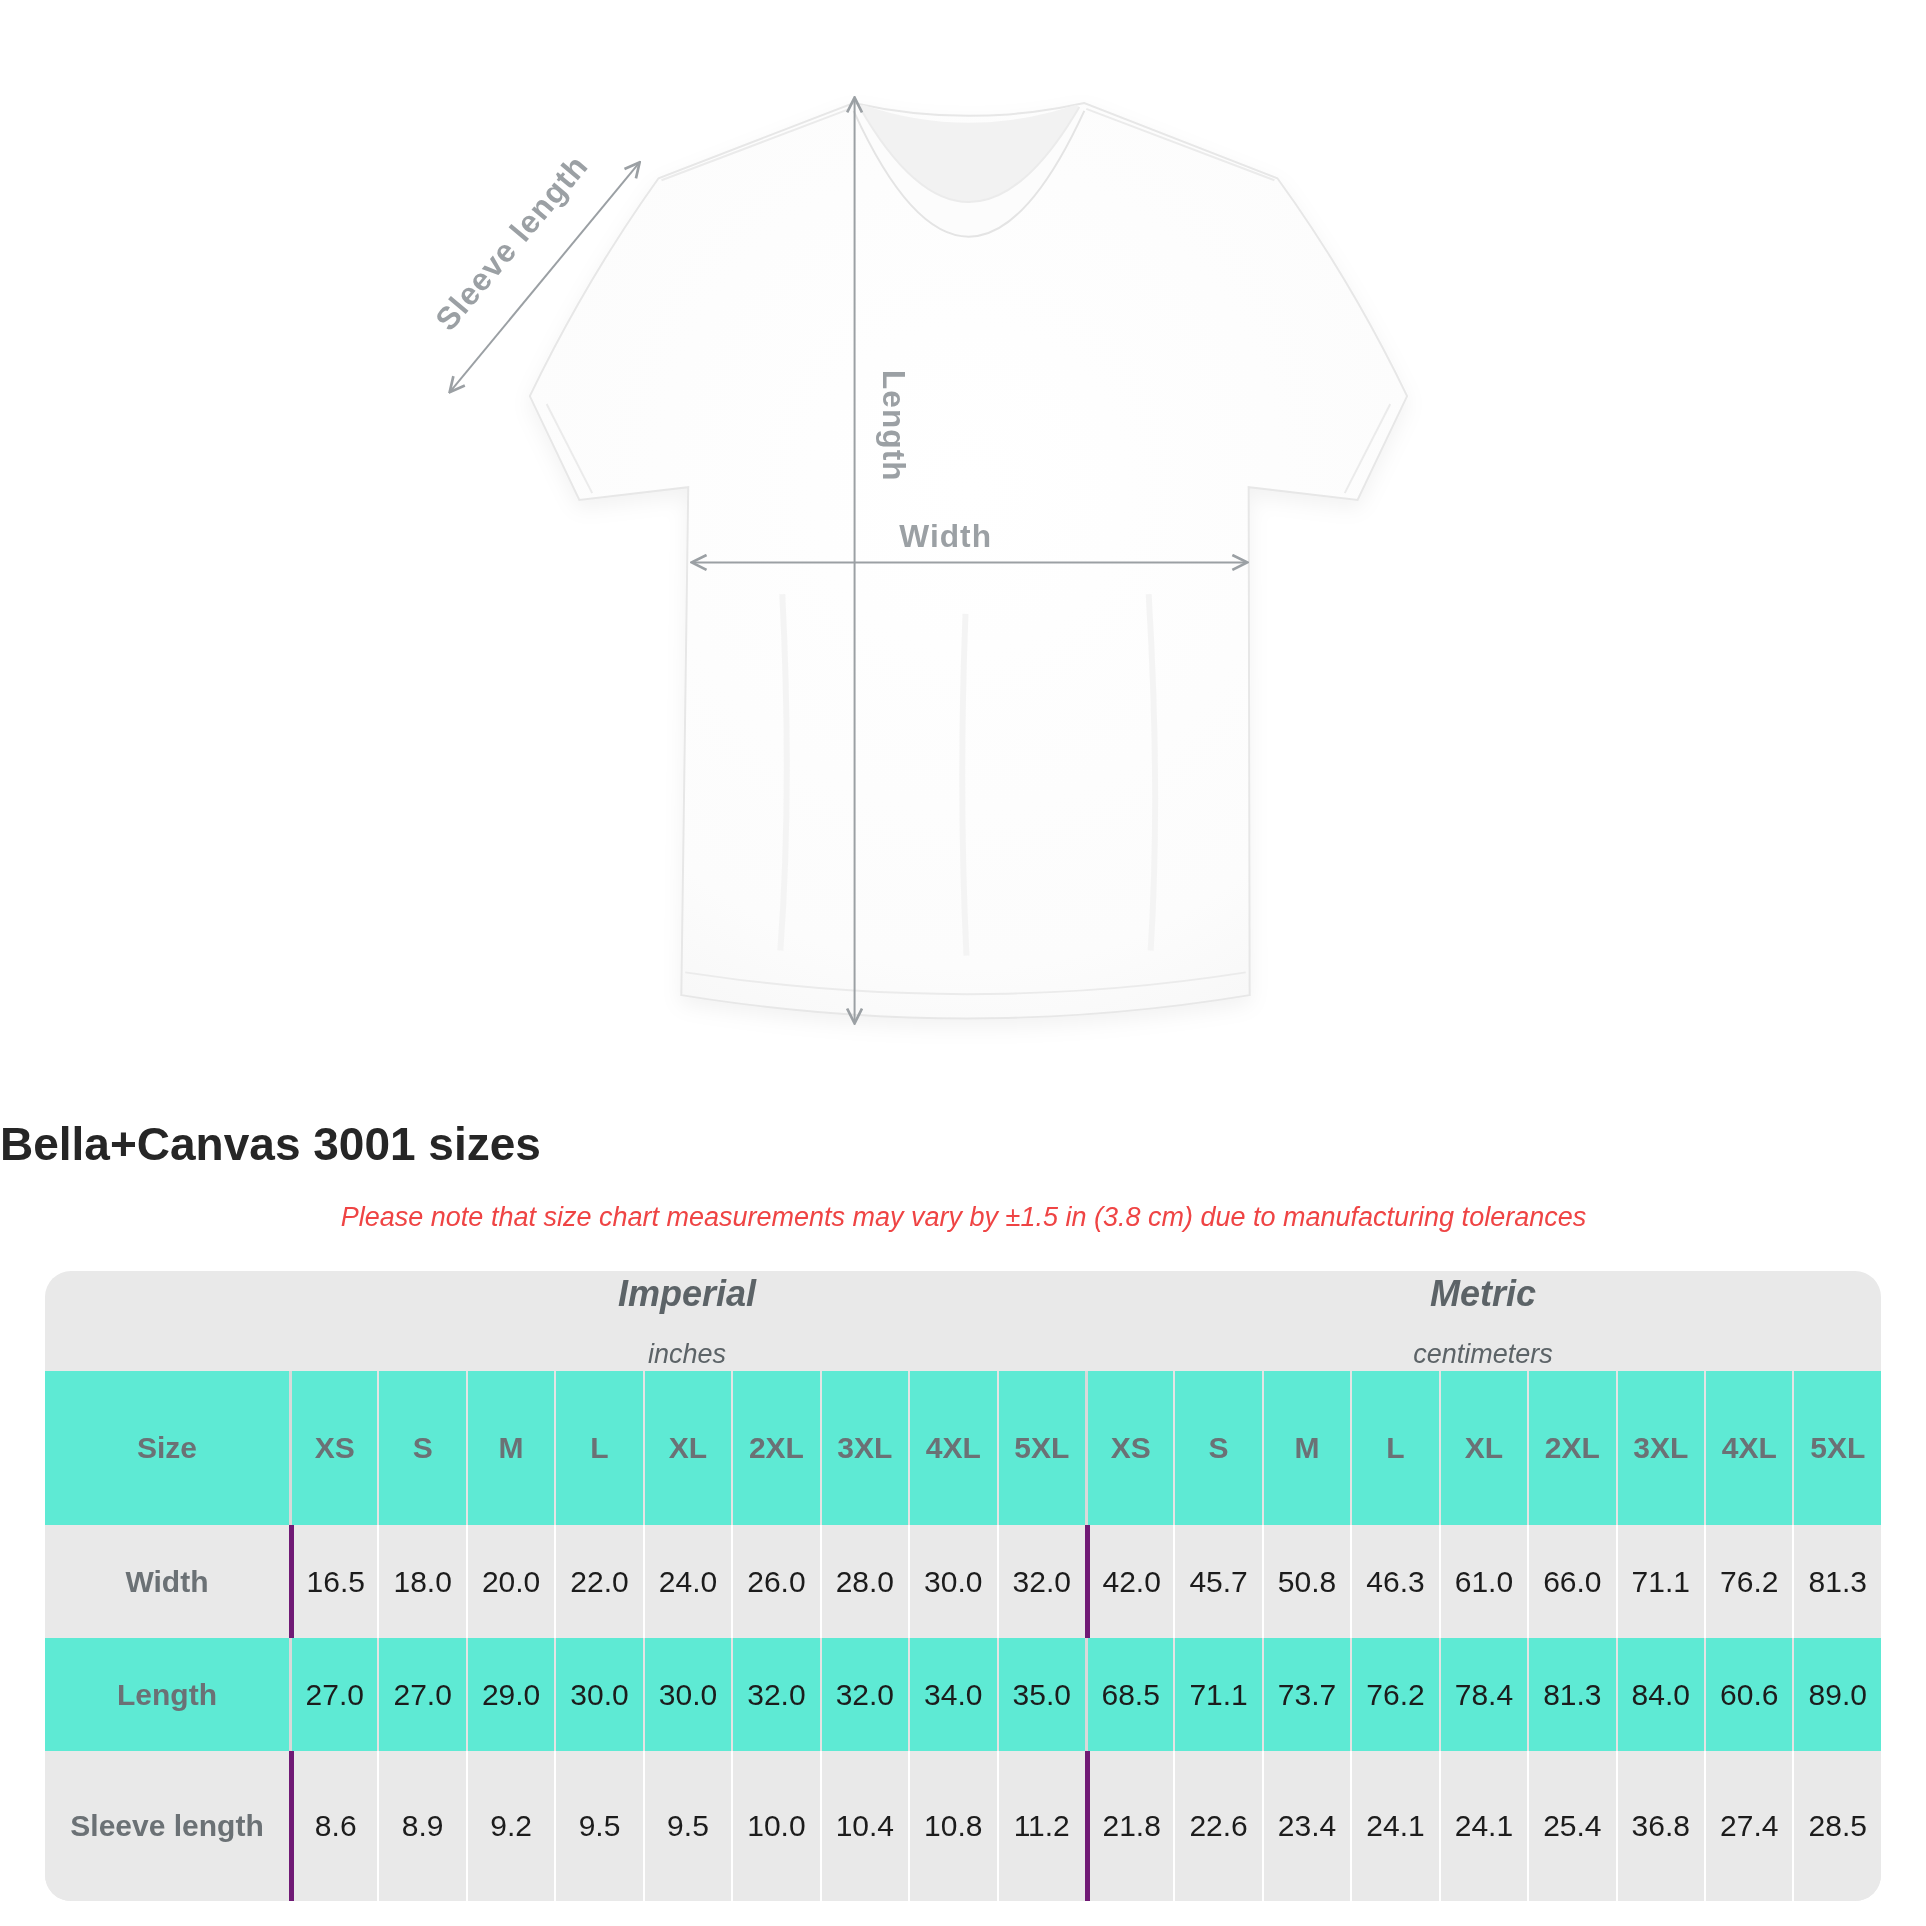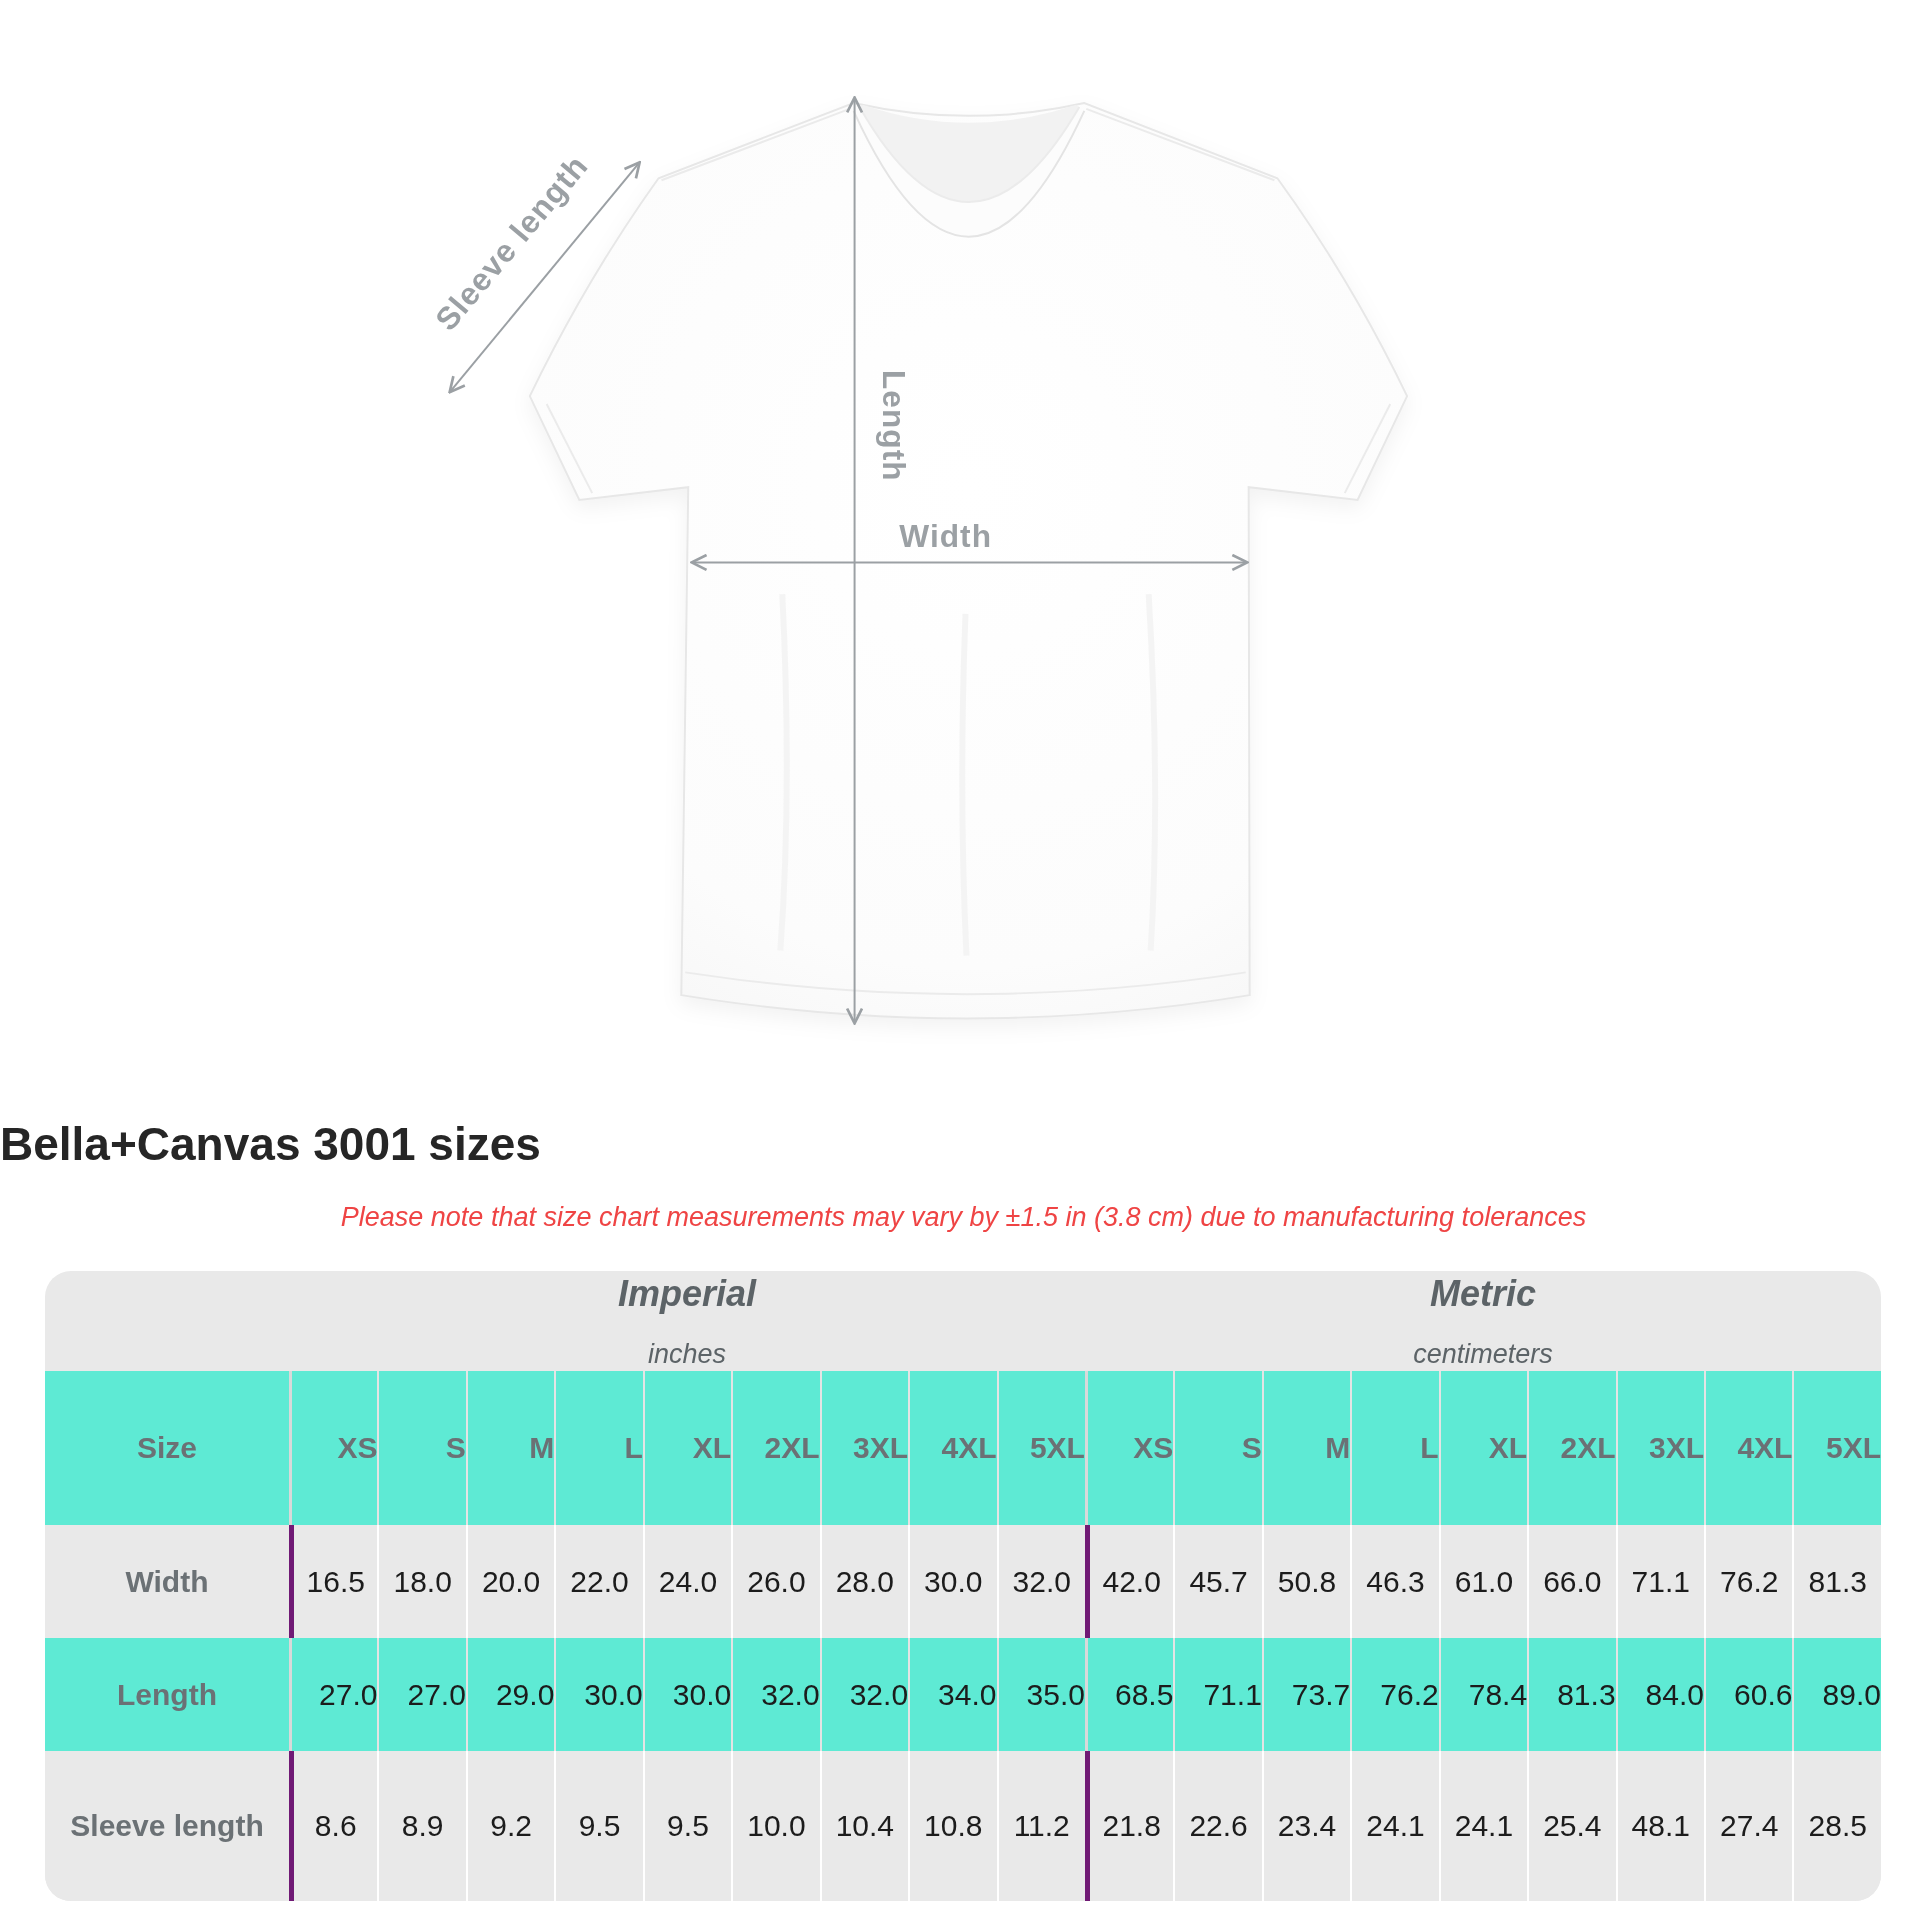--- a/index.html
+++ b/index.html
@@ -24,21 +24,21 @@
   table.sizes{width:100%;height:100%;border-collapse:separate;border-spacing:0;table-layout:fixed;}
   col.c-size{width:244px;}
   td,th{padding:0;margin:0;text-align:center;vertical-align:middle;font-size:30px;}
   tr.r-unit{height:92px;}
   tr.r-hdr{height:149px;}
   tr.r-width{height:109px;}
   tr.r-length{height:109px;}
   tr.r-sleeve{height:145px;}
   .row-white{background:#5eead4;}
   .row-gray{background:#e9e9e9;}
-  .row-white .c{border-left:2px solid #e4e4e4;text-align:right;}
+  .row-white .c{border-left:2px solid #e4e4e4;}
   .row-white .gs{border-left:3px solid #d9d9d9;}
   .row-gray .c{border-left:2px solid #ffffff;}
   .row-gray .gs{border-left:5px solid #701a75;}
   .lbl{color:#6b7175;font-weight:bold;}
   .val{color:#1c1c1c;font-weight:normal;}
   .unit-name{font-size:36px;font-style:italic;font-weight:bold;color:#5c6367;}
   .unit-sub{font-size:27px;font-style:italic;color:#5c6367;margin-top:24px;}
 </style>
 </head>
 <body>
@@ -215,20 +215,20 @@
       <td class="val c">10.0</td>
       <td class="val c">10.4</td>
       <td class="val c">10.8</td>
       <td class="val c">11.2</td>
       <td class="val c gs">21.8</td>
       <td class="val c">22.6</td>
       <td class="val c">23.4</td>
       <td class="val c">24.1</td>
       <td class="val c">24.1</td>
       <td class="val c">25.4</td>
-      <td class="val c">48.1</td>
+      <td class="val c">36.8</td>
       <td class="val c">27.4</td>
       <td class="val c">28.5</td>
     </tr>
   </tbody>
     </table>
 </div>
 
 
 </body></html>

